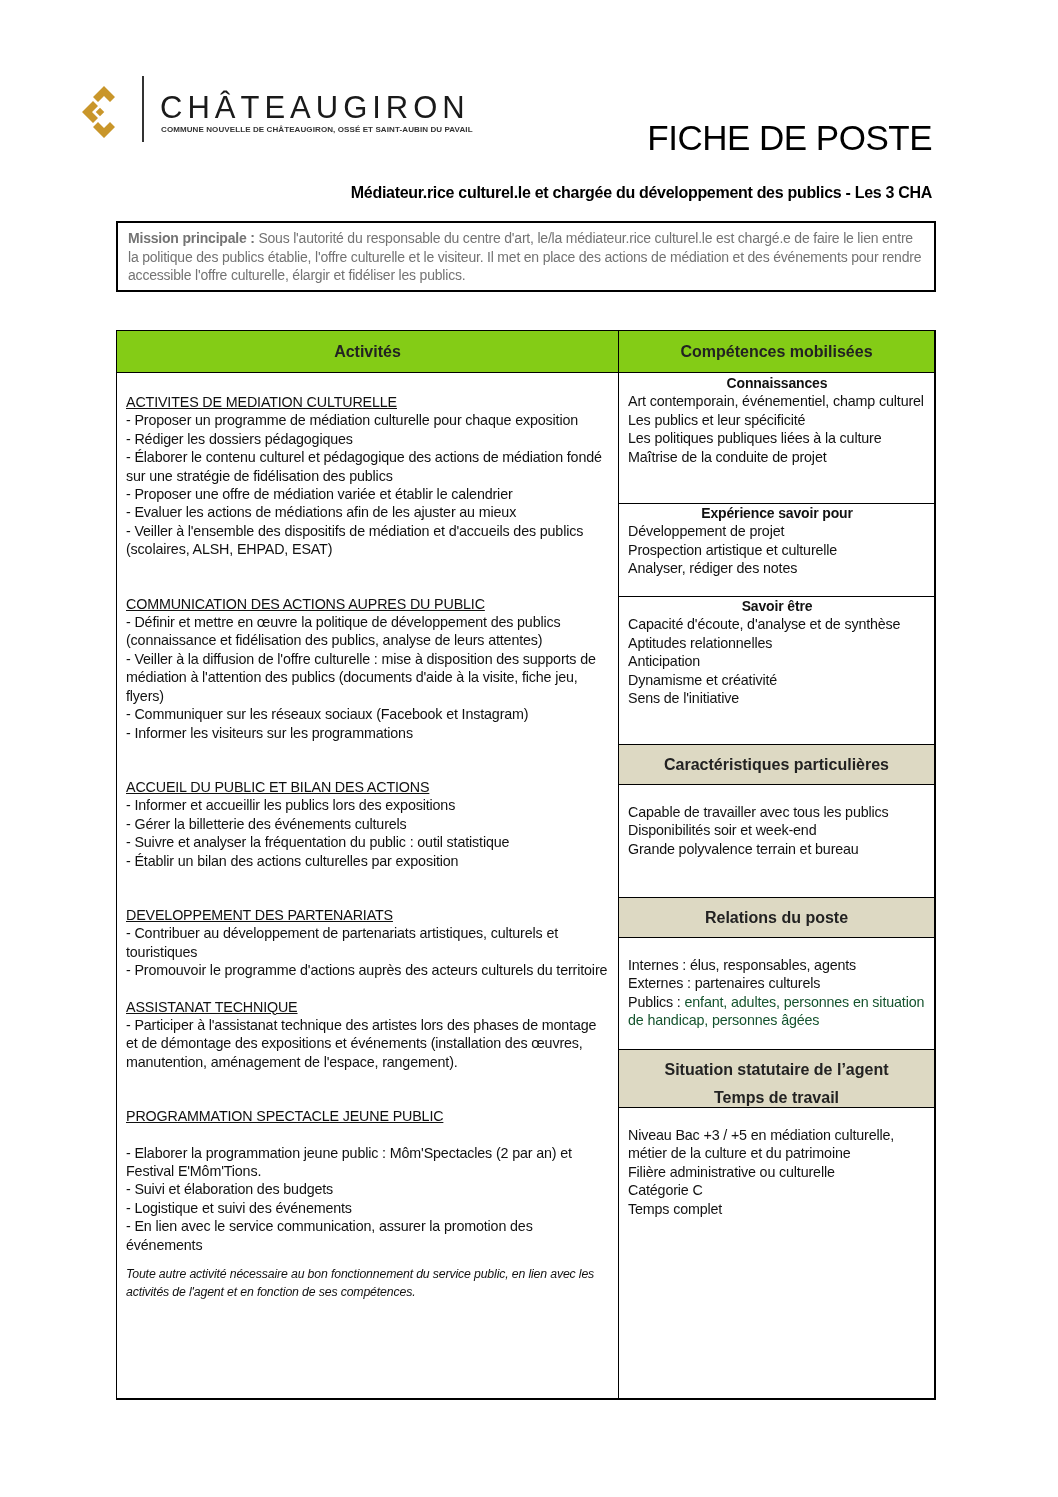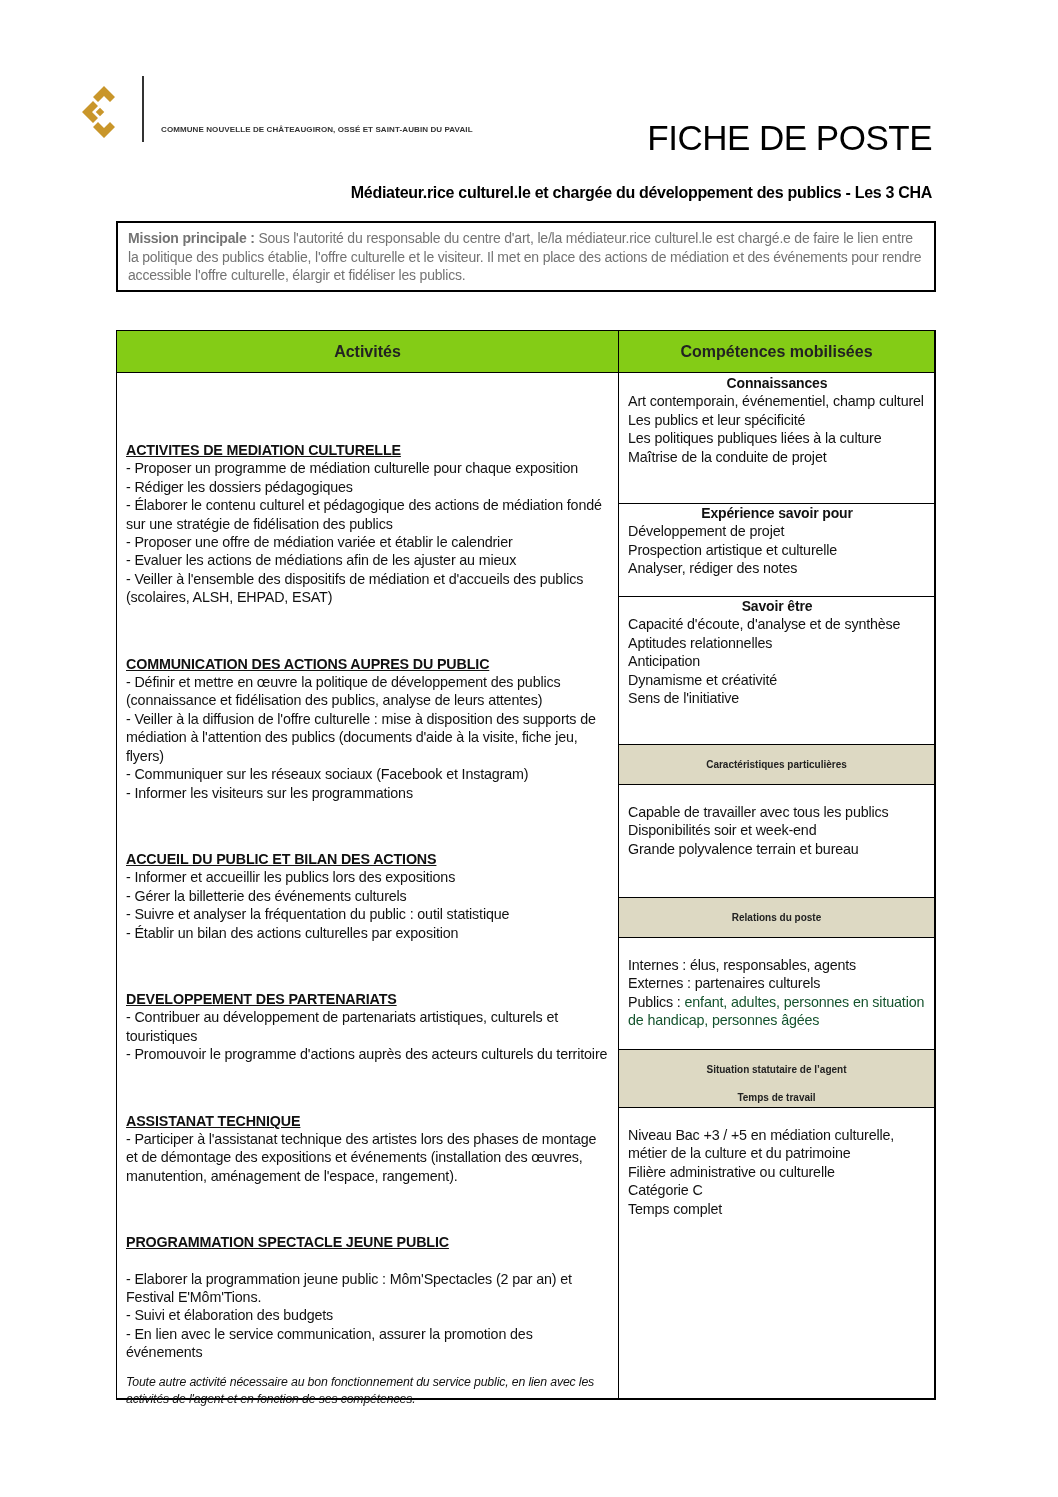--- a/index.html
+++ b/index.html
@@ -20,42 +20,43 @@
 
   .grid { position: absolute; left: 116px; top: 330px; width: 820px; height: 1070px; border: 1.5px solid #000; border-right-width: 2.5px; border-bottom-width: 2.5px; }
   .col-left { position: absolute; left: 0; top: 0; width: 502px; height: 100%; border-right: 1.5px solid #000; }
   .col-right { position: absolute; left: 502px; top: 0; right: 0; height: 100%; }
 
   .hdr { background: #84cc16; text-align: center; font-weight: bold; color: #222; font-size: 16px; border-bottom: 1.5px solid #000; }
   .col-left .hdr { height: 42px; line-height: 42px; }
   .col-right .hdr.main { height: 42px; line-height: 42px; }
 
   .left-body { padding: 20px 8px 0 9px; font-size: 14.3px; line-height: 18.4px; color: #111; letter-spacing: -0.15px; }
-  .sec-title { font-weight: bold; text-decoration: underline; font-size: 14.3px; margin-top: 48px; }
+  .sec-title { font-weight: normal; text-decoration: underline; font-size: 14.3px; }
   .sec { margin-bottom: 0; }
   .note { font-style: italic; font-size: 12.3px; line-height: 17.5px; margin-top: 12px; }
 
   .rbox { position: absolute; left: 0; right: 0; border-bottom: 1.5px solid #000; font-size: 14.3px; line-height: 18.4px; padding: 0 8px 0 9px; letter-spacing: -0.15px; }
   .rbox .sub { text-align: center; font-weight: bold; font-size: 14px; }
-  .rhdr { position: absolute; left: 0; right: 0; background: #ddd9c3; text-align: center; font-weight: bold; font-size: 10px; color: #222; border-bottom: 1.5px solid #000; }
+  .rhdr { position: absolute; left: 0; right: 0; background: #ddd9c3; text-align: center; font-weight: bold; font-size: 16px; color: #222; border-bottom: 1.5px solid #000; }
   .grey { color: #14532d; }
 </style>
 </head>
 <body>
 
 <div class="logo">
   <svg class="logo-mark" viewBox="0 0 48 56">
     <g fill="#c9962a">
       <path d="M24 2 L35 13 L30 18 L24 12 L18 18 L13 13 Z"></path>
       <path d="M2 28 L13 17 L18 22 L12 28 L18 34 L13 39 Z"></path>
       <path d="M24 54 L35 43 L30 38 L24 44 L18 38 L13 43 Z"></path>
       <rect x="17" y="25" width="6" height="6" transform="rotate(45 20 28)"></rect>
     </g>
   </svg>
   <div class="logo-sep"></div>
+  <div class="logo-name">CHÂTEAUGIRON</div>
   <div class="logo-sub">COMMUNE NOUVELLE DE CHÂTEAUGIRON, OSSÉ ET SAINT-AUBIN DU PAVAIL</div>
 </div>
 
 <div class="doc-title">FICHE DE POSTE</div>
 <div class="job-title">Médiateur.rice culturel.le et chargée du développement des publics - Les 3 CHA</div>
 
 <div class="mission">
   <b>Mission principale :</b><span> Sous l'autorité du responsable du centre d'art, le/la médiateur.rice culturel.le est chargé.e de faire le lien entre la politique des publics établie, l'offre culturelle et le visiteur. Il met en place des actions de médiation et des événements pour rendre accessible l'offre culturelle, élargir et fidéliser les publics.</span>
 </div>
 
@@ -99,20 +100,21 @@
 
       <div class="sec" style="margin-bottom:36px;">
         <div class="sec-title">ASSISTANAT TECHNIQUE</div>
         <div>- Participer à l'assistanat technique des artistes lors des phases de montage et de démontage des expositions et événements (installation des œuvres, manutention, aménagement de l'espace, rangement).</div>
       </div>
 
       <div class="sec">
         <div class="sec-title" style="margin-bottom:18px;">PROGRAMMATION SPECTACLE JEUNE PUBLIC</div>
         <div>- Elaborer la programmation jeune public : Môm'Spectacles (2 par an) et Festival E'Môm'Tions.</div>
         <div>- Suivi et élaboration des budgets</div>
+        <div>- Logistique et suivi des événements</div>
         <div>- En lien avec le service communication, assurer la promotion des événements</div>
       </div>
 
       <div class="note">Toute autre activité nécessaire au bon fonctionnement du service public, en lien avec les activités de l'agent et en fonction de ses compétences.</div>
     </div>
   </div>
 
   <div class="col-right">
     <div class="hdr main">Compétences mobilisées</div>
 

